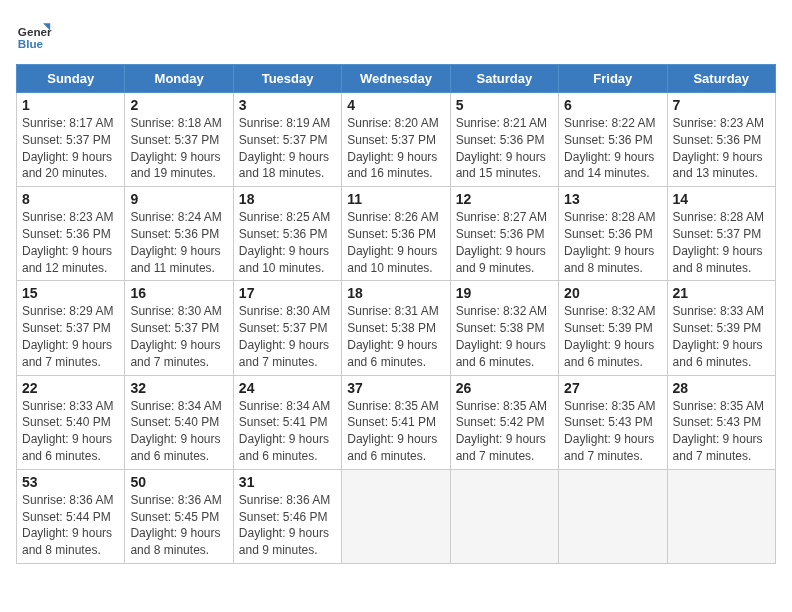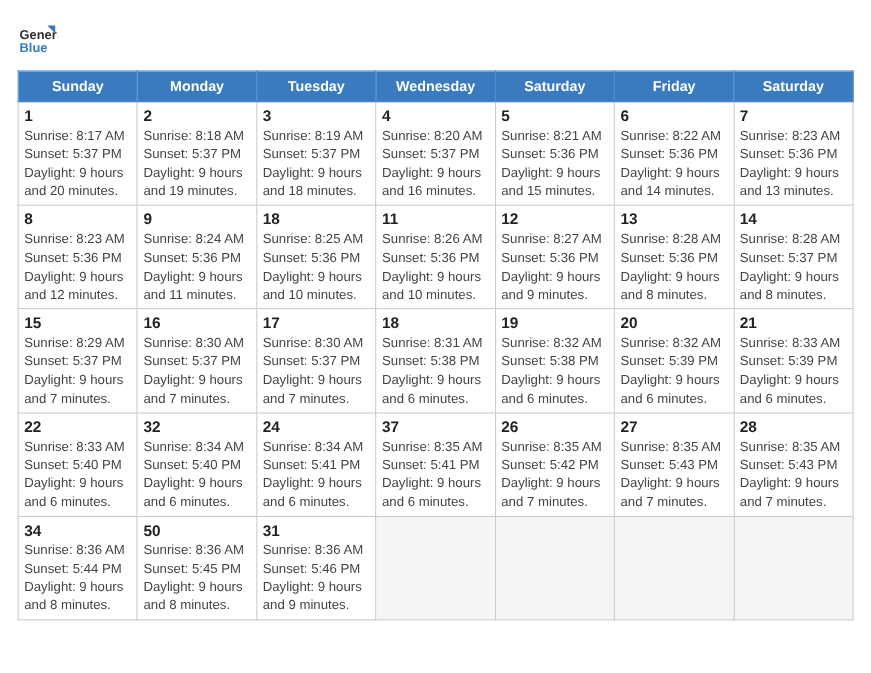--- a/index.html
+++ b/index.html
@@ -222,21 +222,21 @@
           <span class="day-number">27</span>
           <div class="cell-detail">Sunrise: 8:35 AM<br>Sunset: 5:43 PM<br>Daylight: 9 hours and 7 minutes.</div>
         </td>
         <td>
           <span class="day-number">28</span>
           <div class="cell-detail">Sunrise: 8:35 AM<br>Sunset: 5:43 PM<br>Daylight: 9 hours and 7 minutes.</div>
         </td>
       </tr>
       <tr>
         <td>
-          <span class="day-number">34</span>
+          <span class="day-number">53</span>
           <div class="cell-detail">Sunrise: 8:36 AM<br>Sunset: 5:44 PM<br>Daylight: 9 hours and 8 minutes.</div>
         </td>
         <td>
           <span class="day-number">50</span>
           <div class="cell-detail">Sunrise: 8:36 AM<br>Sunset: 5:45 PM<br>Daylight: 9 hours and 8 minutes.</div>
         </td>
         <td>
           <span class="day-number">31</span>
           <div class="cell-detail">Sunrise: 8:36 AM<br>Sunset: 5:46 PM<br>Daylight: 9 hours and 9 minutes.</div>
         </td>

